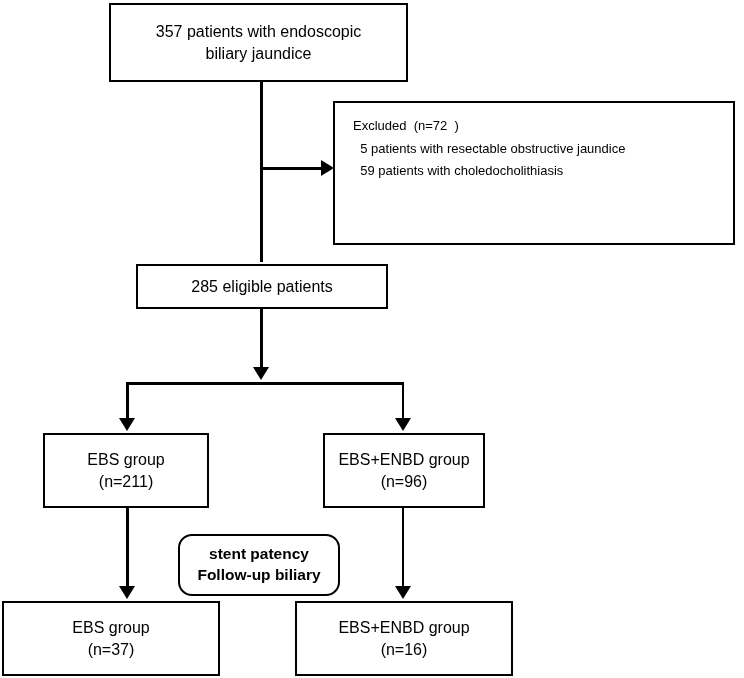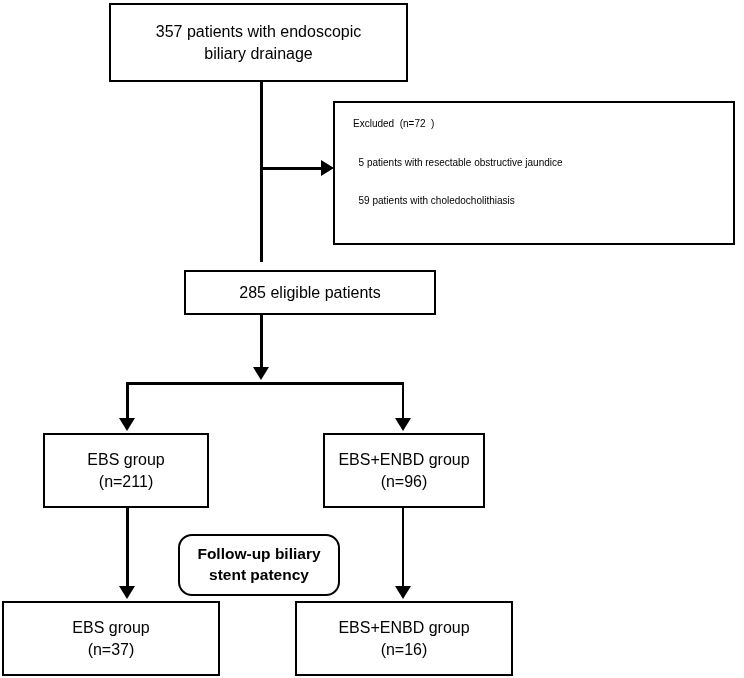--- a/index.html
+++ b/index.html
@@ -24,23 +24,23 @@
     z-index:3;
   }
   .node.left-align{
     align-items:flex-start;
     text-align:left;
     justify-content:flex-start;
   }
   .node .ln{display:block;white-space:pre;}
   
   #node-enrolled{left:109px;top:3px;width:299px;height:79px;}
-  #node-excluded{left:333px;top:101px;width:402px;height:144px;padding:14px 0 0 18px;font-size:10px;gap:20px;}
+  #node-excluded{left:333px;top:101px;width:402px;height:144px;padding:14px 0 0 18px;font-size:13px;}
   #node-excluded .ln{margin-bottom:5px;}
-  #node-eligible{left:136px;top:270px;width:252px;height:45px;margin-left:48px;}
+  #node-eligible{left:136px;top:264px;width:252px;height:45px;}
   #node-ebs-group{left:43px;top:433px;width:166px;height:75px;}
   #node-ebsenbd-group{left:323px;top:433px;width:162px;height:75px;}
   #node-followup{
     left:178px;top:534px;width:162px;height:62px;
     border-radius:14px;font-weight:bold;font-size:15.5px;z-index:6;
   }
   #node-ebs-final{left:2px;top:601px;width:218px;height:75px;z-index:4;}
   #node-ebsenbd-final{left:295px;top:601px;width:218px;height:75px;z-index:4;}
 
   
@@ -82,21 +82,21 @@
   <div class="arrow-down" style="left:395px;top:418px;"></div>
 
   <div class="ln-v" style="left:126px;top:508px;height:80px;"></div>
   <div class="arrow-down" style="left:119px;top:586px;"></div>
 
   <div class="ln-v" style="left:401.5px;top:508px;height:80px;"></div>
   <div class="arrow-down" style="left:395px;top:586px;"></div>
 
   <div class="node" id="node-enrolled">
     <span class="ln">357 patients with endoscopic</span>
-    <span class="ln">biliary drainage</span>
+    <span class="ln">biliary jaundice</span>
   </div>
 
   <div class="node left-align" id="node-excluded">
     <span class="ln">Excluded  (n=72  )</span>
     <span class="ln">  5 patients with resectable obstructive jaundice</span>
     <span class="ln">  59 patients with choledocholithiasis</span>
   </div>
 
   <div class="node" id="node-eligible">
     <span class="ln">285 eligible patients</span>
@@ -106,22 +106,22 @@
     <span class="ln">EBS group</span>
     <span class="ln">(n=211)</span>
   </div>
 
   <div class="node" id="node-ebsenbd-group">
     <span class="ln">EBS+ENBD group</span>
     <span class="ln">(n=96)</span>
   </div>
 
   <div class="node" id="node-followup">
+    <span class="ln">stent patency</span>
     <span class="ln">Follow-up biliary</span>
-    <span class="ln">stent patency</span>
   </div>
 
   <div class="node" id="node-ebs-final">
     <span class="ln">EBS group</span>
     <span class="ln">(n=37)</span>
   </div>
 
   <div class="node" id="node-ebsenbd-final">
     <span class="ln">EBS+ENBD group</span>
     <span class="ln">(n=16)</span>

